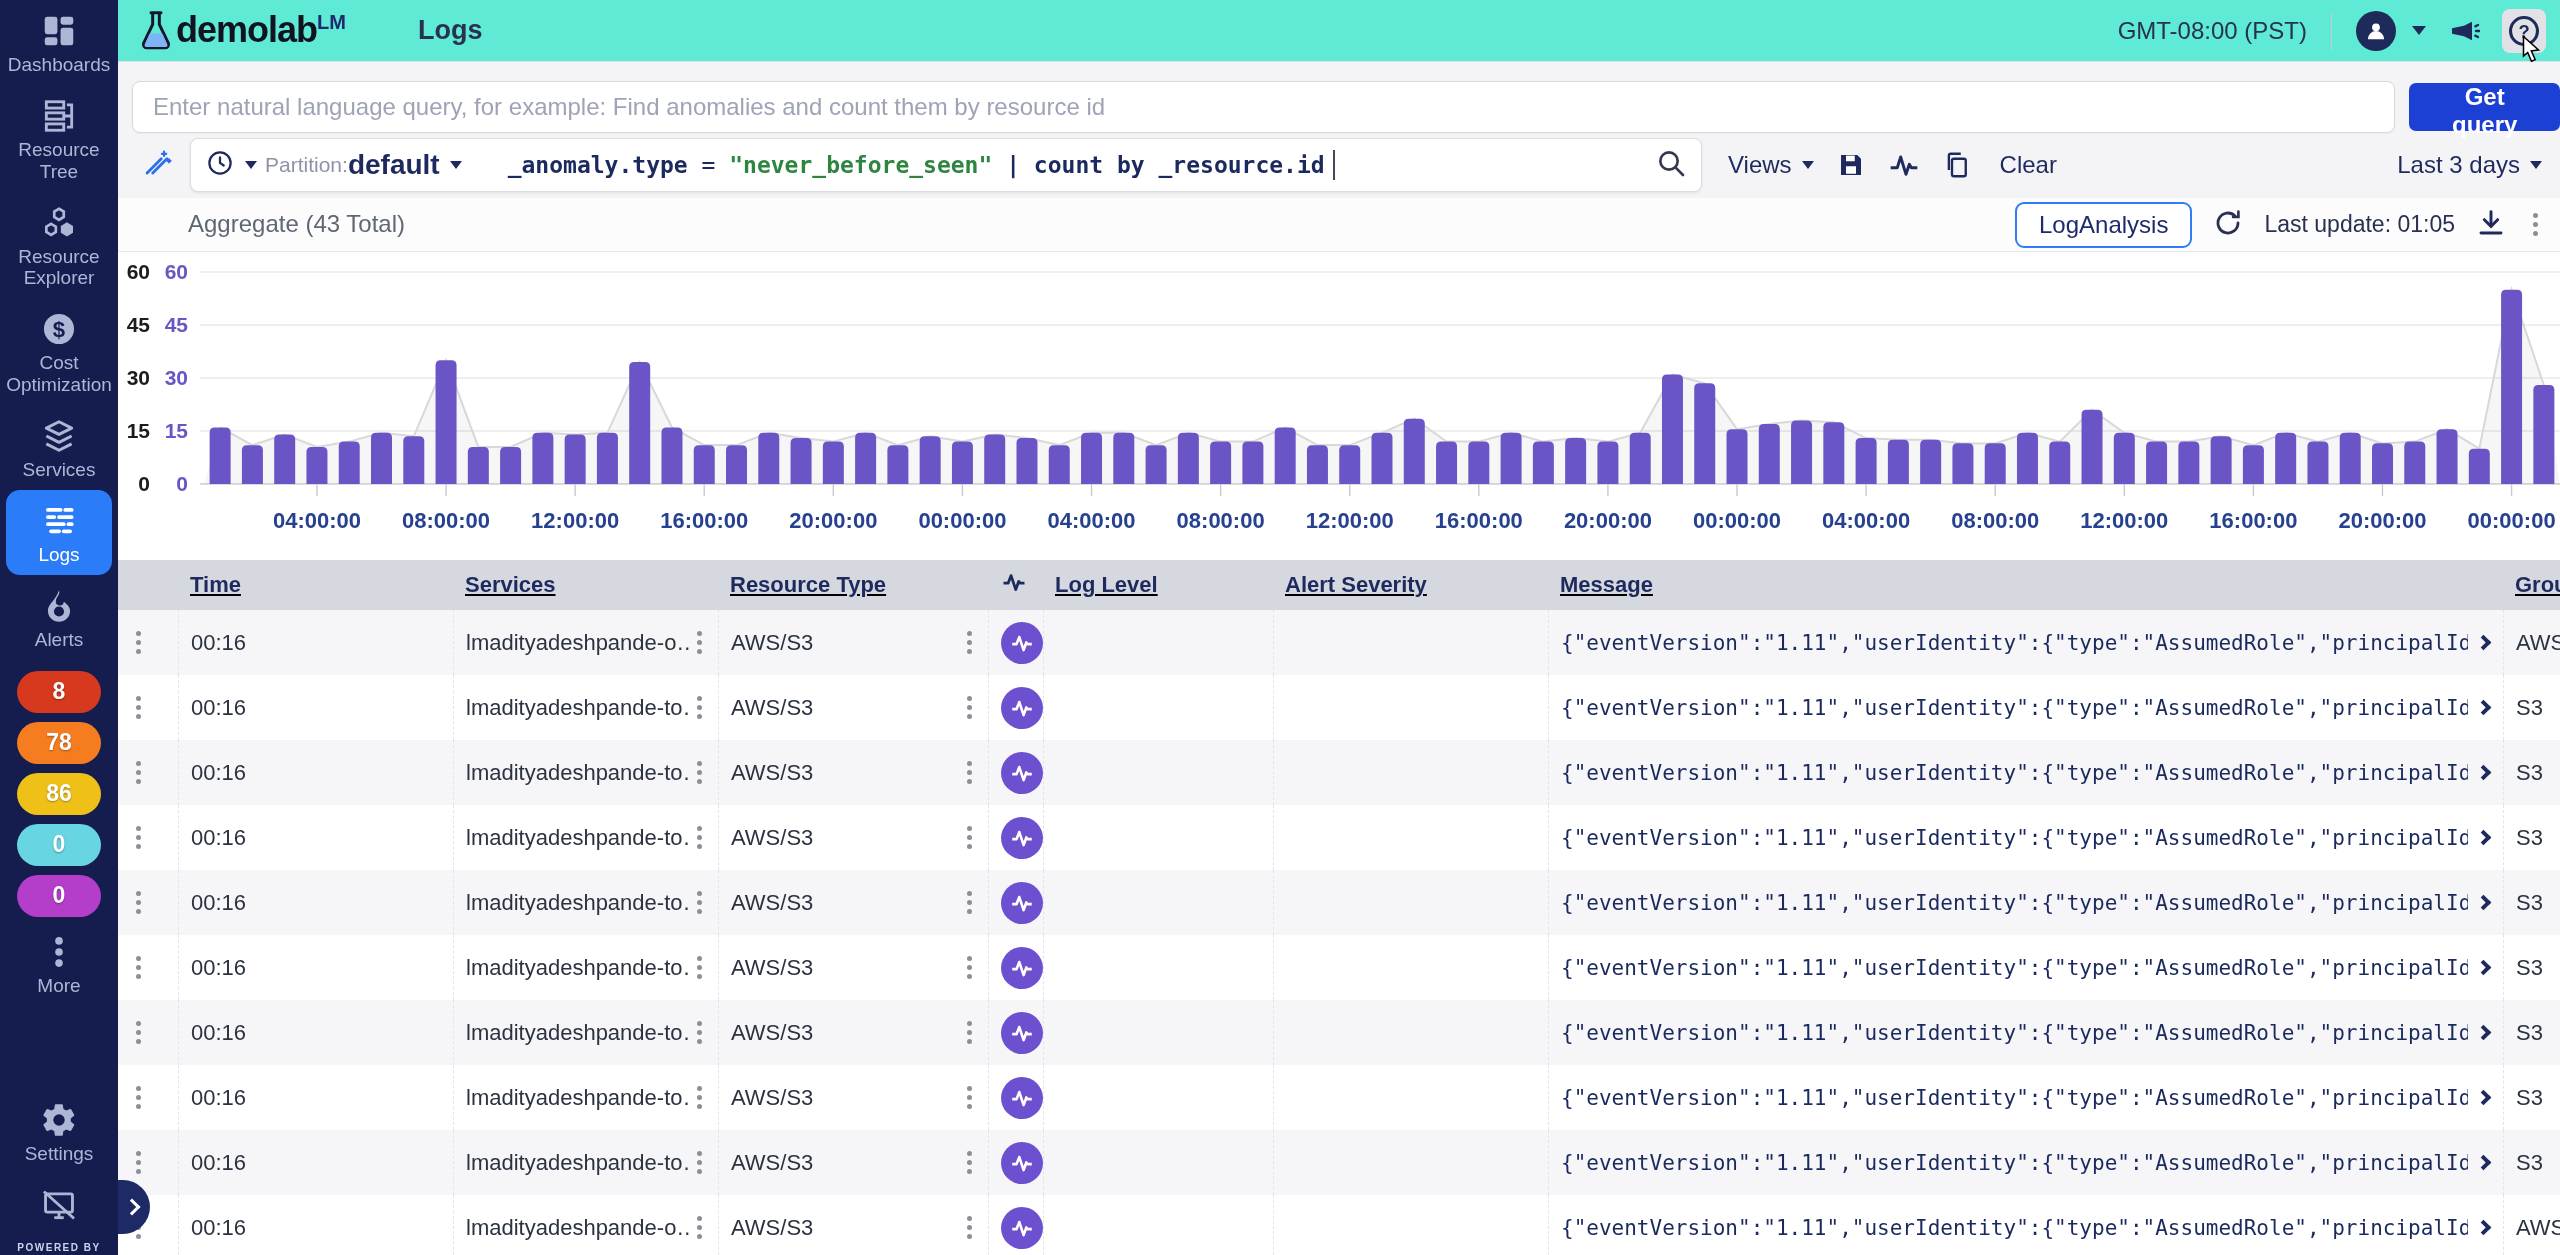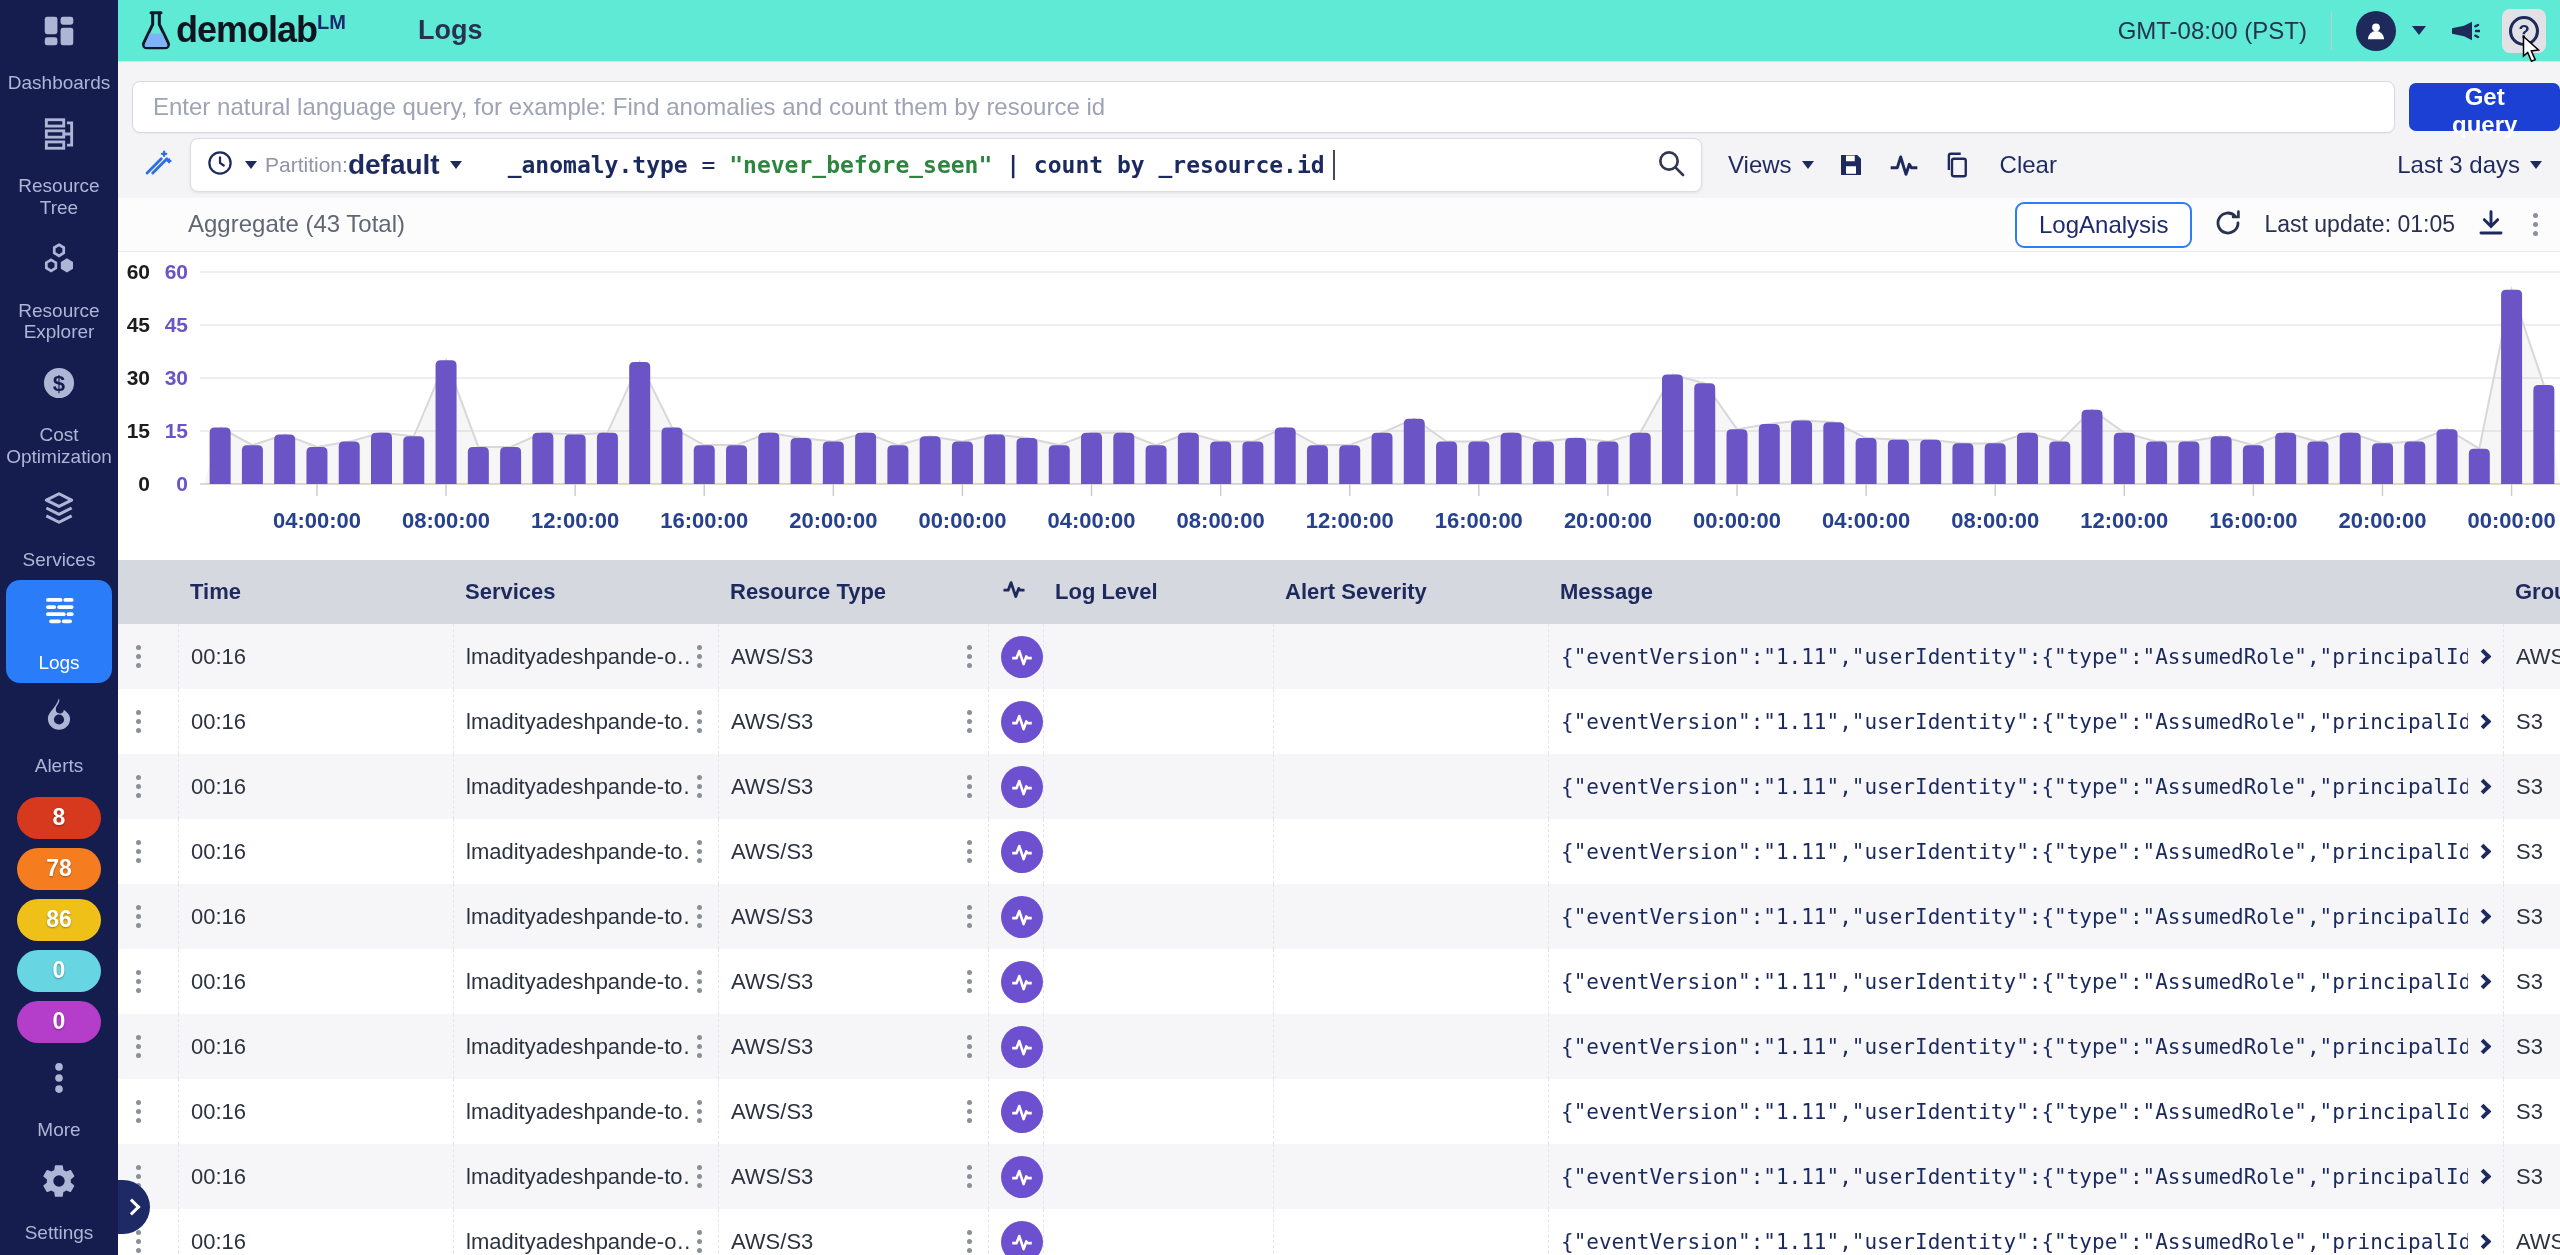--- a/index.html
+++ b/index.html
@@ -3,21 +3,21 @@
 <meta charset="utf-8">
 <style>
   * { margin:0; padding:0; box-sizing:border-box; }
   html,body { width:2560px; height:1255px; overflow:hidden; font-family:"Liberation Sans",sans-serif; background:#f4f4f6; }
 
   
   #sidebar { position:absolute; left:0; top:0; width:118px; height:1255px; background:#151c4e; color:#aeb6d6; display:flex; flex-direction:column; align-items:center; z-index:30; }
   .sb-item { display:flex; flex-direction:column; align-items:center; width:106px; padding:10px 2px; cursor:pointer; }
   .sb-icon { width:42px; height:42px; display:flex; align-items:center; justify-content:center; }
   .sb-icon svg { width:38px; height:38px; }
-  .sb-label { font-size:19px; margin-top:20px; text-align:center; line-height:1.12; color:#aeb6d6; }
+  .sb-label { font-size:19px; margin-top:2px; text-align:center; line-height:1.12; color:#aeb6d6; }
   .sb-item.active { background:#2b7cf9; border-radius:14px; }
   .sb-item.active .sb-label { color:#ffffff; }
   .badges { display:flex; flex-direction:column; gap:9px; margin:10px 0 4px 0; align-items:center; }
   .badge { width:84px; height:42px; border-radius:22px; color:#fff; font-size:23px; font-weight:bold; display:flex; align-items:center; justify-content:center; text-shadow:0 1px 2px rgba(0,0,0,.35); cursor:pointer; }
   .sb-spacer { flex:1; }
   .powered { font-size:10px; letter-spacing:1.5px; color:#cdd3ea; font-weight:bold; margin:6px 0 2px 0; }
 
   
   #expander { position:absolute; left:118px; top:1180px; width:32px; height:54px; background:#1d2a66; border-radius:0 27px 27px 0; display:flex; align-items:center; justify-content:center; cursor:pointer; z-index:31; }
   .chev-right { display:inline-block; width:12px; height:12px; border-right:3px solid #fff; border-bottom:3px solid #fff; transform:rotate(-45deg); margin-left:-4px; }
@@ -73,21 +73,21 @@
   .tab.inactive { color:#606774; }
   .tabs-right { margin-left:auto; display:flex; align-items:center; margin-right:16px; gap:20px; }
   #loganalysis-btn { background:#fff; border:2px solid #2e7cf6; color:#1e2a6e; font-size:24px; border-radius:9px; padding:7px 22px; cursor:pointer; font-family:"Liberation Sans",sans-serif; }
   .last-update { font-size:23px; color:#2a3150; }
 
   
   #chart-area { height:308px; position:relative; }
 
   
   #log-table { position:relative; }
-  .thead { display:flex; height:64px; background:#d5d8de; align-items:center; }
+  .thead { display:flex; height:50px; background:#d5d8de; align-items:center;text-decoration:underline; }
   .th { font-size:22px; font-weight:bold; color:#1e2a5e; display:flex; align-items:center; height:100%; padding-left:12px; }
   .trow { display:flex; height:65px; align-items:center; }
   .trow.striped { background:#f6f6f8; }
   .td { height:100%; display:flex; align-items:center; padding-left:12px; font-size:22px; color:#2b3240; border-left:1px dashed #e3e5ec; overflow:hidden; }
   .td.first { border-left:none; }
   .kebab { display:inline-flex; flex-direction:column; gap:4px; cursor:pointer; padding:6px; }
   .kebab i { width:5px; height:5px; border-radius:50%; background:#8a8f98; display:block; }
   .cell-flex { display:flex; align-items:center; justify-content:space-between; width:100%; padding-right:10px; }
   .msg { font-family:"DejaVu Sans Mono",monospace; font-size:21px; color:#1b2a5e; white-space:nowrap; overflow:hidden; flex:1; }
   .msg-chev { display:inline-block; width:11px; height:11px; border-right:4px solid #1e2a5e; border-bottom:4px solid #1e2a5e; transform:rotate(-45deg); margin:0 14px 0 10px; cursor:pointer; flex:none; }

